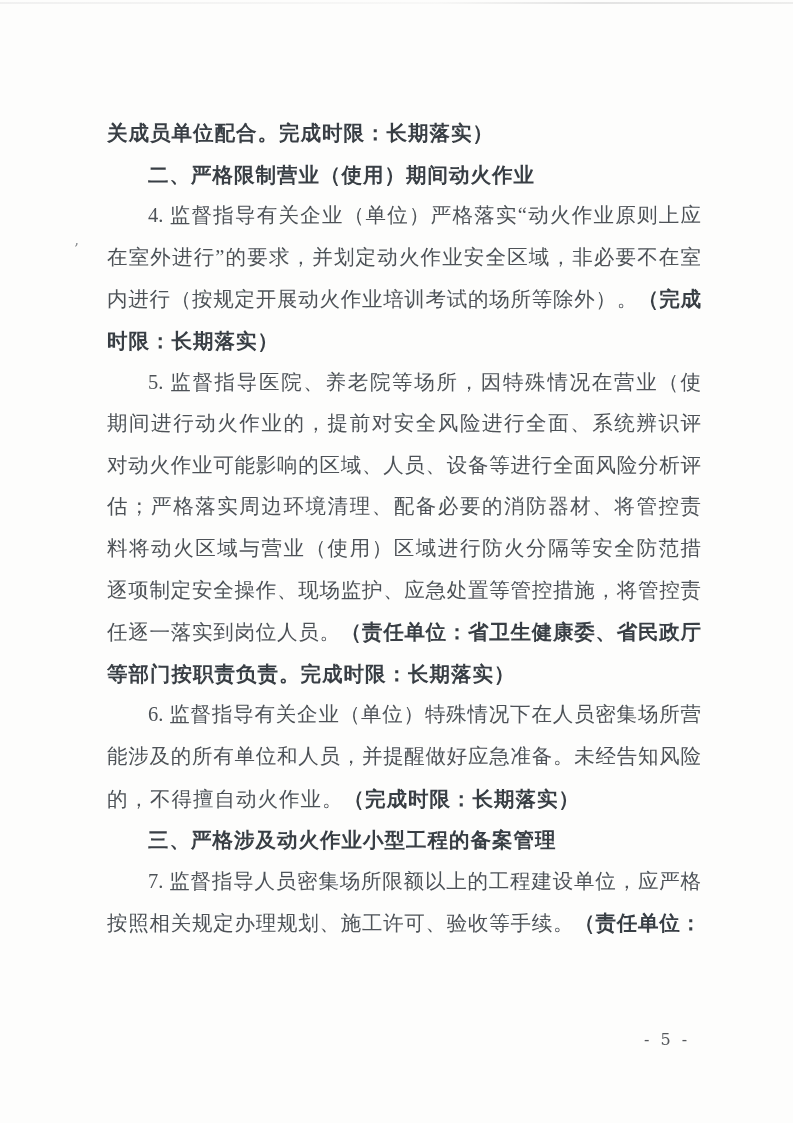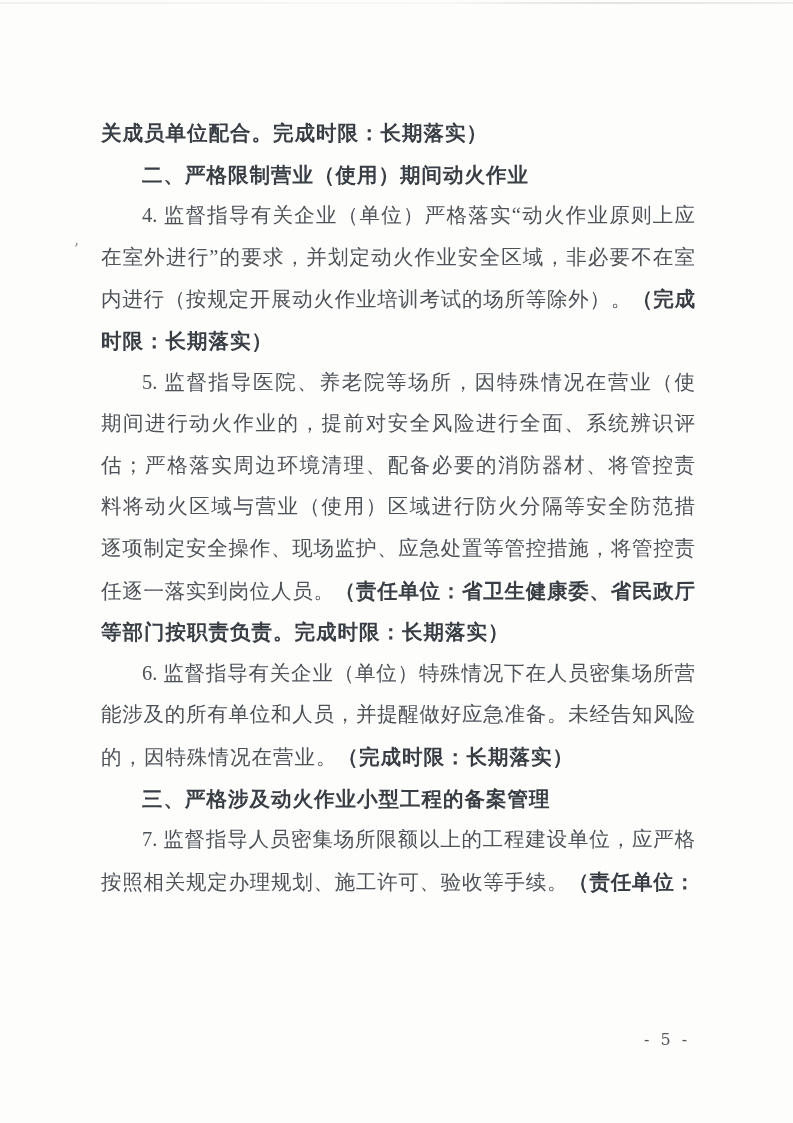--- a/index.html
+++ b/index.html
@@ -20,21 +20,21 @@
     position: absolute;
     top: 2px;
     left: 0;
     width: 100%;
     height: 2px;
     background: linear-gradient(to right, #ededed 0%, #f6f6f5 55%, #dcdcdc 75%, #e9e9e8 100%);
     opacity: 0.8;
   }
   .doc {
     position: absolute;
-    left: 101px;
+    left: 107px;
     top: 112px;
     width: 594px;
   }
   .line {
     height: 41.6px;
     line-height: 41.6px;
     font-size: 20.5px;
     color: #4d5257;
     text-align: justify;
     overflow: hidden;
@@ -85,26 +85,27 @@
   <span class="artifact">’</span>
   <div class="doc">
       <div class="line static"><span class="run run-bold">关成员单位配合。完成时限：长期落实）</span></div>
       <div class="line indent static"><span class="run run-bold">二、严格限制营业（使用）期间动火作业</span></div>
       <div class="line indent justify"><span class="run">4. 监督指导有关企业（单位）严格落实“动火作业原则上应</span></div>
       <div class="line justify"><span class="run">在室外进行”的要求，并划定动火作业安全区域，非必要不在室</span></div>
       <div class="line justify"><span class="run">内进行（按规定开展动火作业培训考试的场所等除外）。</span><span class="run run-bold">（完成</span></div>
       <div class="line static"><span class="run run-bold">时限：长期落实）</span></div>
       <div class="line indent justify"><span class="run">5. 监督指导医院、养老院等场所，因特殊情况在营业（使用）</span></div>
       <div class="line justify"><span class="run">期间进行动火作业的，提前对安全风险进行全面、系统辨识评估，</span></div>
+      <div class="line justify"><span class="run">对动火作业可能影响的区域、人员、设备等进行全面风险分析评</span></div>
       <div class="line justify"><span class="run">估；严格落实周边环境清理、配备必要的消防器材、将管控责</span></div>
       <div class="line justify"><span class="run">料将动火区域与营业（使用）区域进行防火分隔等安全防范措施；</span></div>
       <div class="line justify"><span class="run">逐项制定安全操作、现场监护、应急处置等管控措施，将管控责</span></div>
       <div class="line justify"><span class="run">任逐一落实到岗位人员。</span><span class="run run-bold">（责任单位：省卫生健康委、省民政厅</span></div>
       <div class="line static"><span class="run run-bold">等部门按职责负责。完成时限：长期落实）</span></div>
       <div class="line indent justify"><span class="run">6. 监督指导有关企业（单位）特殊情况下在人员密集场所营</span></div>
       <div class="line justify"><span class="run">能涉及的所有单位和人员，并提醒做好应急准备。未经告知风险</span></div>
-      <div class="line static"><span class="run">的，因特殊情况在营业。</span><span class="run run-bold">（完成时限：长期落实）</span></div>
+      <div class="line static"><span class="run">的，不得擅自动火作业。</span><span class="run run-bold">（完成时限：长期落实）</span></div>
       <div class="line indent static"><span class="run run-bold">三、严格涉及动火作业小型工程的备案管理</span></div>
       <div class="line indent justify"><span class="run">7. 监督指导人员密集场所限额以上的工程建设单位，应严格</span></div>
       <div class="line justify"><span class="run">按照相关规定办理规划、施工许可、验收等手续。</span><span class="run run-bold">（责任单位：</span></div>
     </div>
   <div class="page-number">- 5 -</div>
 </div>
 
 </body></html>

